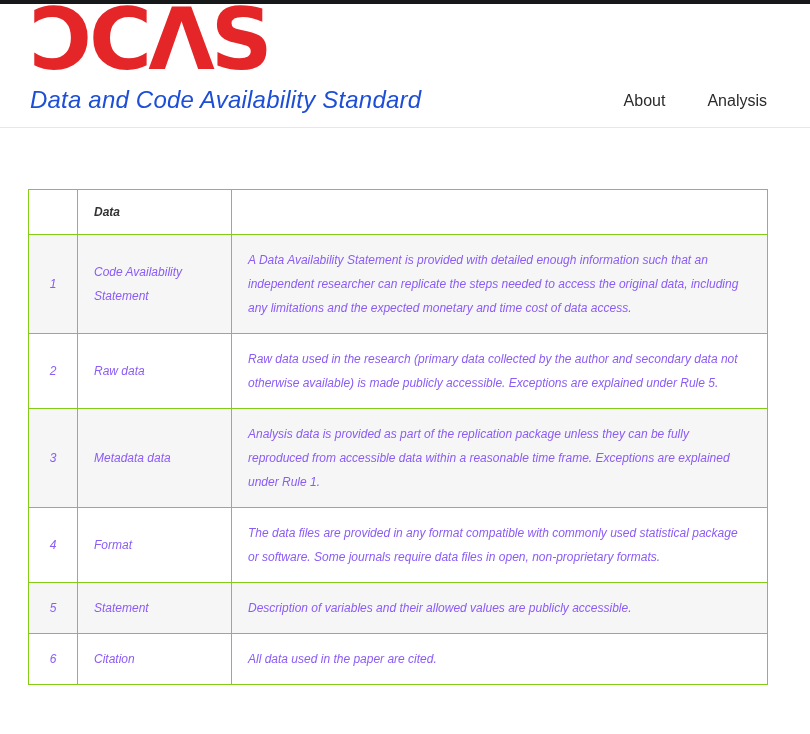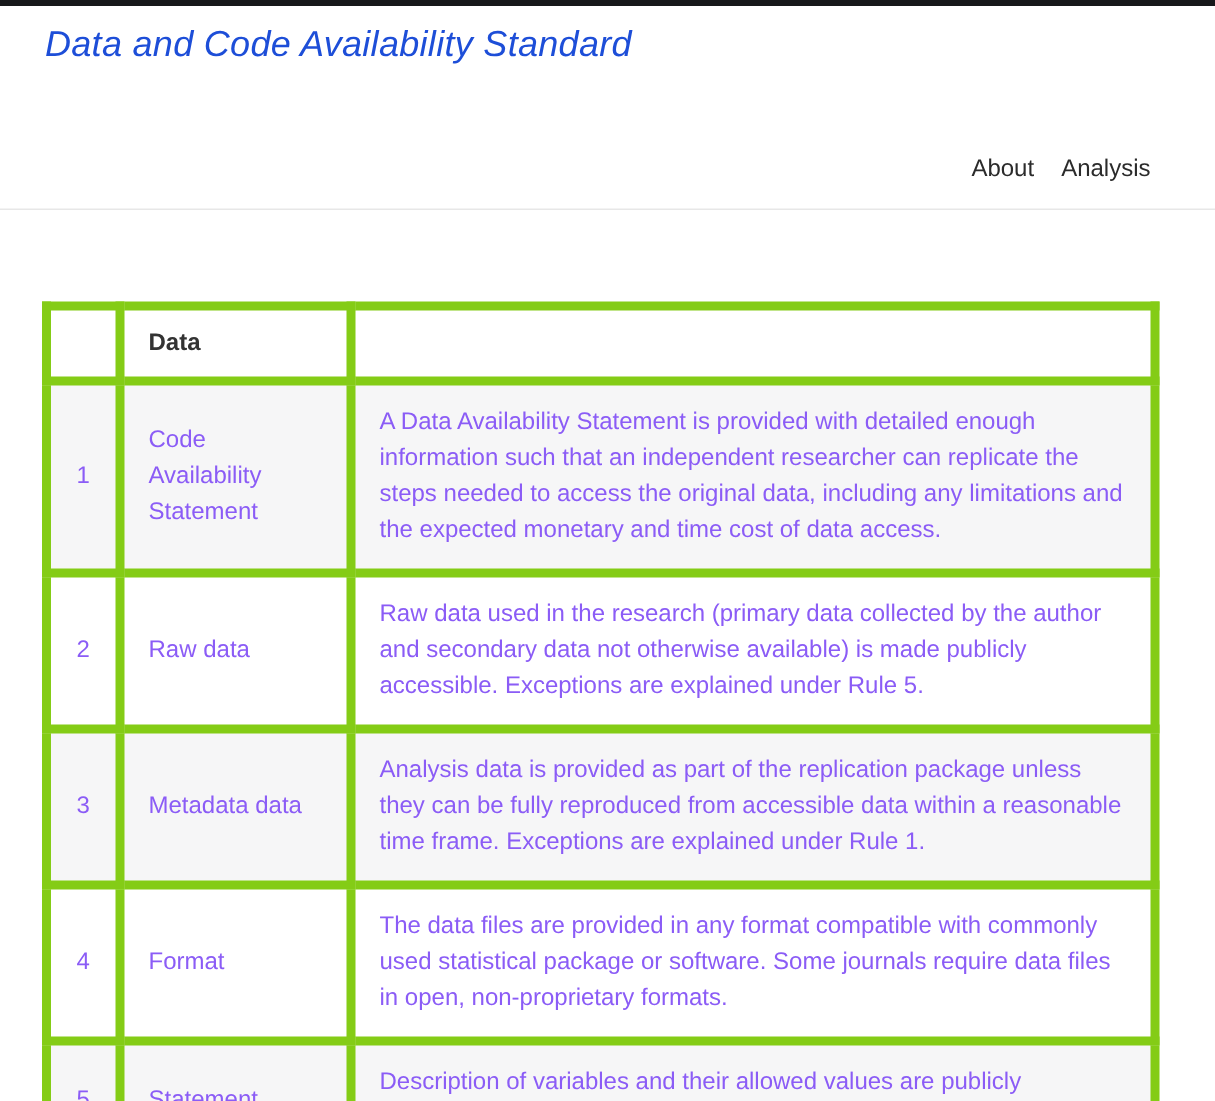--- a/index.html
+++ b/index.html
@@ -37,40 +37,41 @@
     font-weight: 400;
     color: #1d4ed8;
     letter-spacing: 0.2px;
     font-style: italic;
   }
   nav.main-nav {
     position: absolute;
     right: 43px;
     bottom: 17px;
     display: flex;
-    gap: 18px;
+    gap: 42px;
     margin-left: 26px;
   }
   nav.main-nav a {
     font-size: 16px;
     color: #2b2b2b;
     text-decoration: none;
     cursor: pointer;
   }
   main.content { padding: 61px 43px 0 28px; }
   table.rules-table {
     border-collapse: collapse;
     width: 739px;
     table-layout: fixed;
   }
   .rules-table th, .rules-table td {
-    border: 6px solid #84cc16;
+    border: 1px solid #84cc16;
     vertical-align: middle;
-    font-size: 16px;
+    font-size: 12px;
     line-height: 24px;
+    font-style: italic;
   }
   .rules-table thead th {
     height: 44px;
     padding: 10px 16px;
     text-align: left;
     font-weight: 700;
     color: #333333;
     background: #ffffff;
   }
   .rules-table tbody td { padding: 13px 16px; color: #8b5cf6; }
@@ -80,20 +81,21 @@
   col.c-num { width: 49px; }
   col.c-name { width: 154px; }
   col.c-desc { width: 536px; }
 </style>
 </head>
 <body>
 
 <div class="top-bar"></div>
 
 <header class="site-header">
+  <a class="brand-logo" style="color: rgb(229, 38, 41);">ƆCΛS</a>
   <span class="brand-subtitle">Data and Code Availability Standard</span>
   <nav class="main-nav">
     <a>About</a>
     <a>Analysis</a>
   </nav>
 </header>
 
 <main class="content">
   <table class="rules-table">
     <colgroup>

